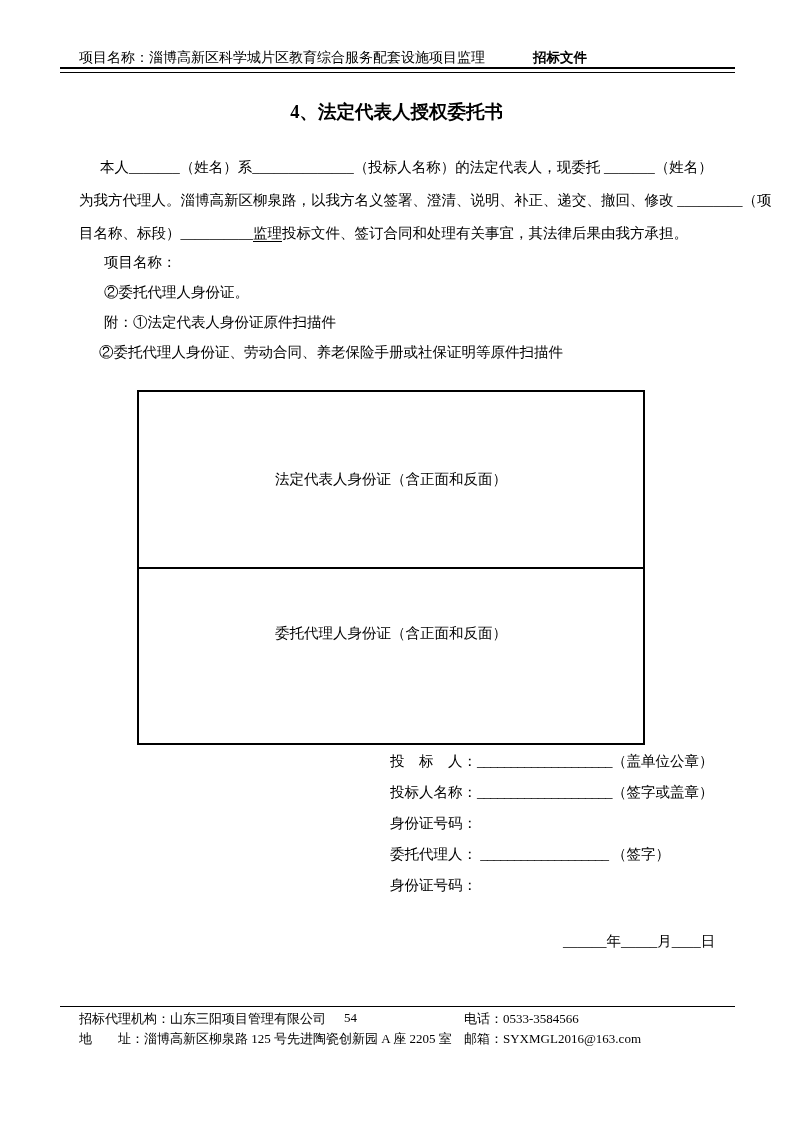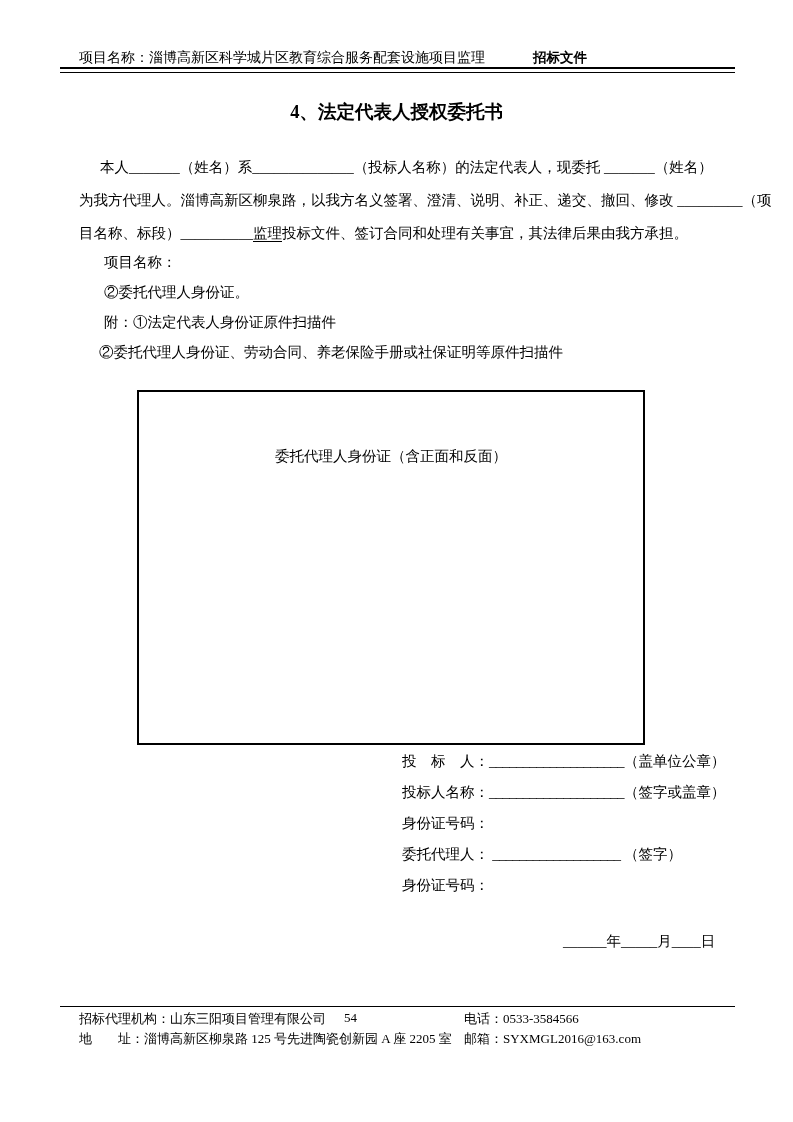--- a/index.html
+++ b/index.html
@@ -45,21 +45,21 @@
     border: 2px solid #000;
   }
   .id-cell {
     width: 100%; height: 128px;
     display: flex; align-items: center; justify-content: center;
     font-size: 14.5px;
   }
   .id-cell.top { border-bottom: 2px solid #000; box-sizing: border-box; height: 177px; }
 
   
-  .sig-row { left: 390px; font-size: 14.5px; margin-left: 12px; }
+  .sig-row { left: 390px; font-size: 14.5px; }
   .sig-blank { letter-spacing: -0.5px; }
   .sr1 { top: 752px; } .sr2 { top: 783px; } .sr3 { top: 814px; }
   .sr4 { top: 845px; } .sr5 { top: 876px; }
   .date-line { left: 563px; top: 932px; font-size: 14.5px; letter-spacing: 0; }
 
   
   .ftr-rule {
     position: absolute; left: 60px; top: 1006px; width: 675px;
     border-top: 1.5px solid #000;
   }
@@ -84,20 +84,23 @@
   <div class="abs body-line bl1">本人_______（姓名）系______________（投标人名称）的法定代表人，现委托 _______（姓名）</div>
   <div class="abs body-line bl2">为我方代理人。淄博高新区柳泉路，以我方名义签署、澄清、说明、补正、递交、撤回、修改 _________（项</div>
   <div class="abs body-line bl3"><span>目名称、标段）__________</span><span class="u">监理</span><span>投标文件、签订合同和处理有关事宜，其法律后果由我方承担。</span></div>
 
   <div class="abs body-line cl1">项目名称：</div>
   <div class="abs body-line cl2">②委托代理人身份证。</div>
   <div class="abs body-line cl3">附：①法定代表人身份证原件扫描件</div>
   <div class="abs body-line cl4">②委托代理人身份证、劳动合同、养老保险手册或社保证明等原件扫描件</div>
 
   <div class="id-box">
+    <div class="id-cell top">
+      <span>法定代表人身份证（含正面和反面）</span>
+    </div>
     <div class="id-cell">
       <span>委托代理人身份证（含正面和反面）</span>
     </div>
   </div>
 
   <div class="abs sig-row sr1"><span>投　标　人：</span><span class="sig-blank">____________________</span><span>（盖单位公章）</span></div>
   <div class="abs sig-row sr2"><span>投标人名称：</span><span class="sig-blank">____________________</span><span>（签字或盖章）</span></div>
   <div class="abs sig-row sr3"><span>身份证号码：</span></div>
   <div class="abs sig-row sr4"><span>委托代理人：</span><span class="sig-blank"> ___________________</span><span> （签字）</span></div>
   <div class="abs sig-row sr5"><span>身份证号码：</span></div>

